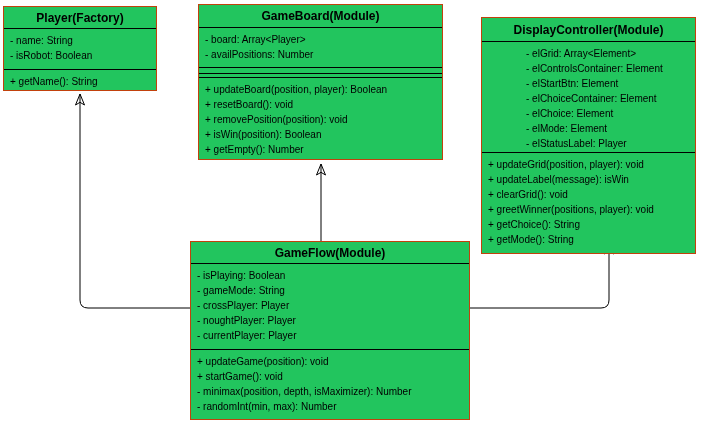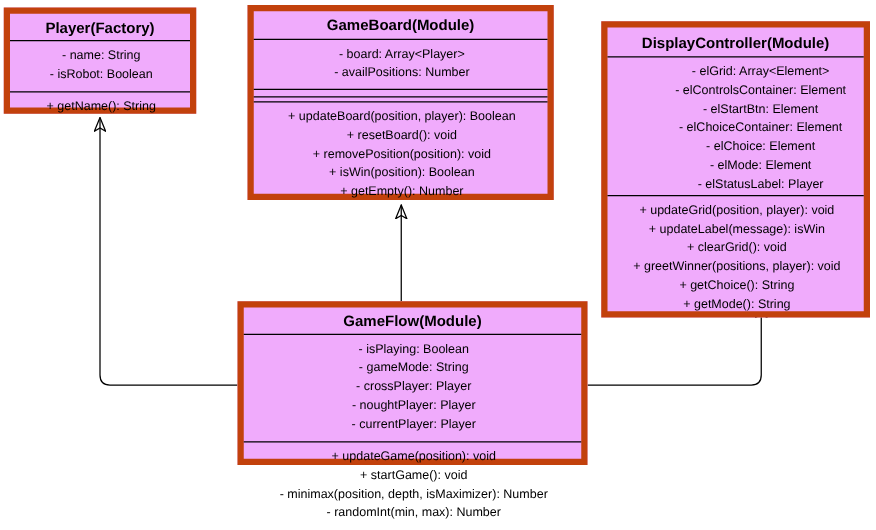--- a/index.html
+++ b/index.html
@@ -8,25 +8,24 @@
     width: 701px;
     height: 424px;
     background: #ffffff;
     font-family: "Liberation Sans", sans-serif;
     color: #000000;
     overflow: hidden;
   }
   .uml-class {
     position: absolute;
     box-sizing: border-box;
-    background: #f0abfc;
-    border: 5px solid #c2410c;
+    background: #22c55e;
+    border: 1px solid #c2410c;
     display: flex;
     flex-direction: column;
-    text-align: center;
   }
   .uml-title {
     box-sizing: border-box;
     flex: 0 0 auto;
     display: flex;
     align-items: center;
     justify-content: center;
     font-size: 12px;
     font-weight: bold;
     border-bottom: 1px solid #000000;
@@ -57,21 +56,21 @@
   #box-gameboard { left: 198px; top: 4px;  width: 245px; height: 156px; }
   #box-gameboard .uml-title { height: 23px; }
   #box-gameboard .uml-attrs { height: 39px; }
   #box-gameboard .spacer-1  { height: 6px; }
   #box-gameboard .spacer-2  { height: 4px; }
 
   #box-display  { left: 481px; top: 17px;   width: 215px; height: 237px; }
   #box-display .uml-title { height: 24px; }
   #box-display .uml-attrs { height: 110px; margin-left: 38px; }
 
-  #box-gameflow { left: 190px; top: 241px; width: 280px; height: 131px; }
+  #box-gameflow { left: 190px; top: 241px; width: 280px; height: 179px; }
   #box-gameflow .uml-title { height: 22px; }
   #box-gameflow .uml-attrs { height: 85px; }
 
   .edges {
     position: absolute;
     left: 0; top: 0;
     width: 701px;
     height: 424px;
     pointer-events: none;
   }

